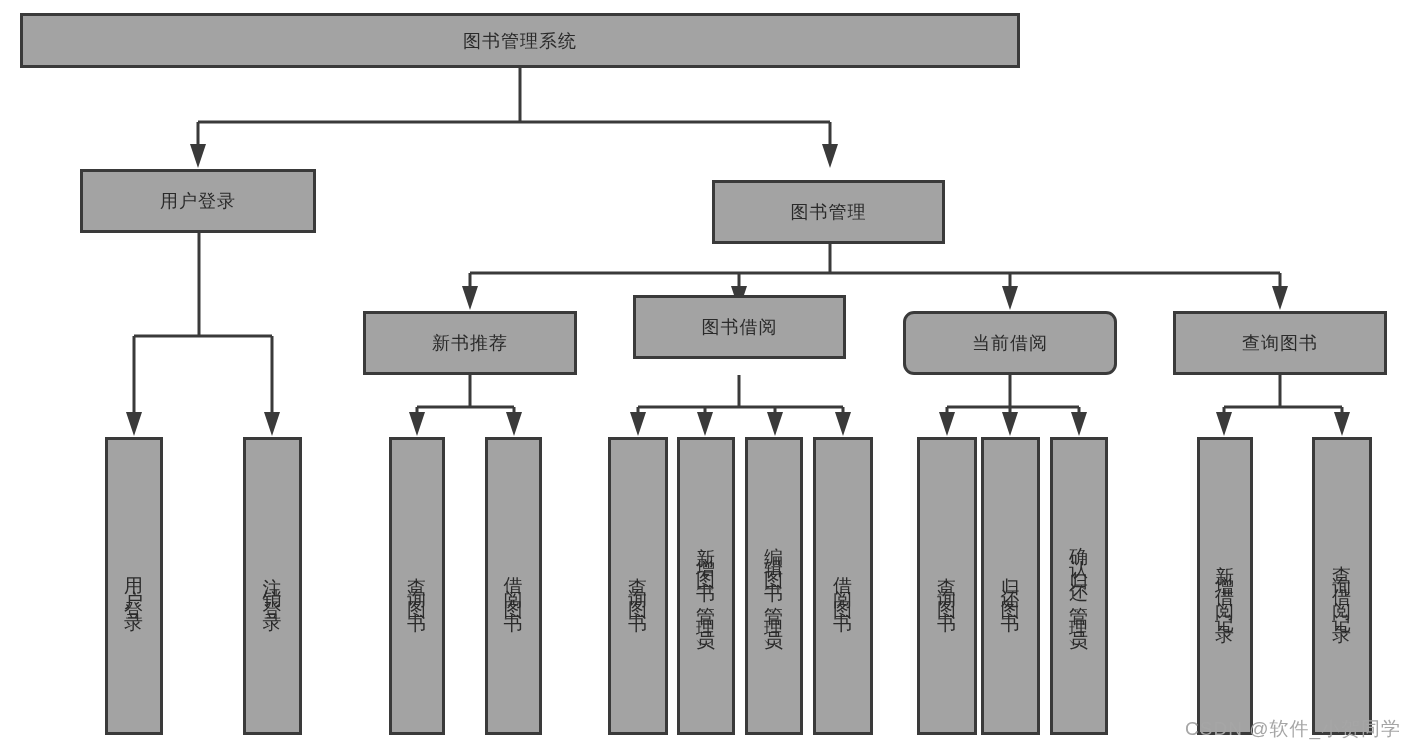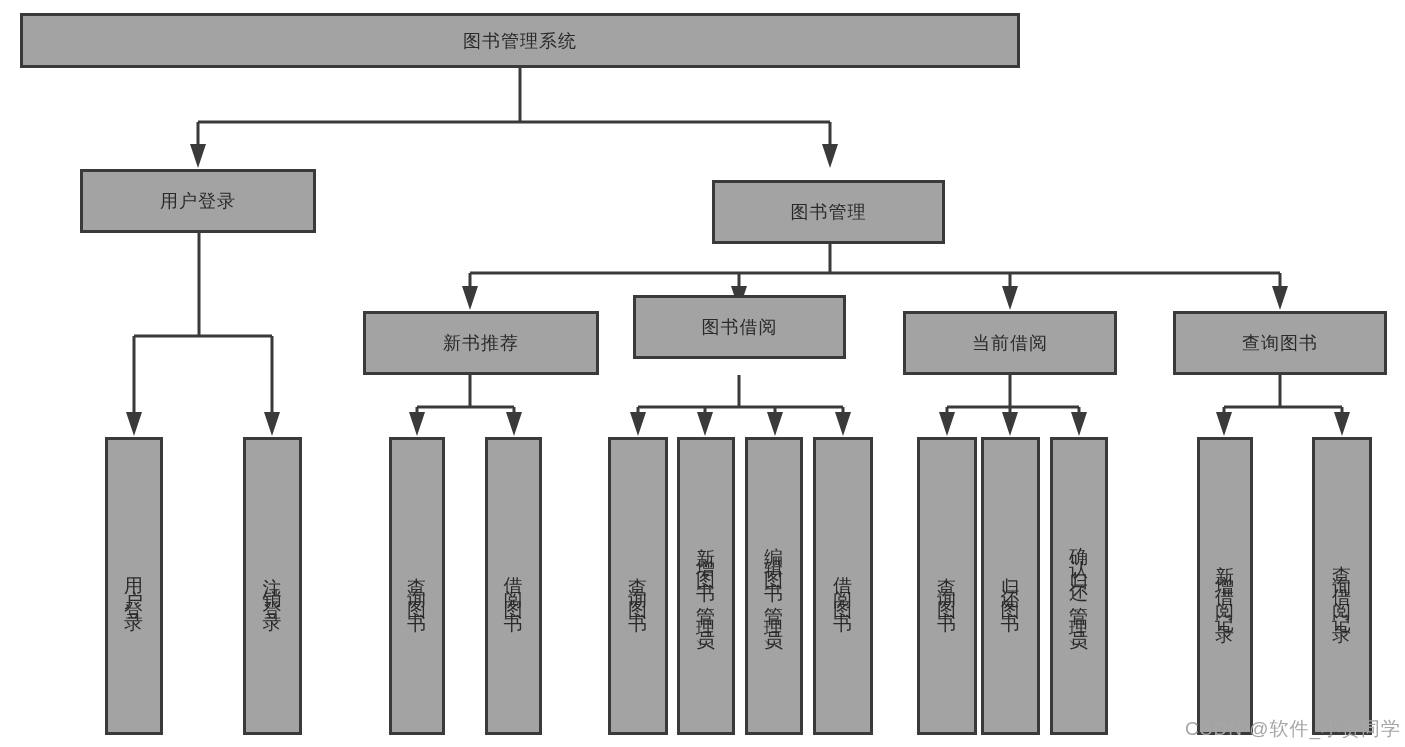--- a/index.html
+++ b/index.html
@@ -95,23 +95,23 @@
       <polygon points="1216,412 1232,412 1224,436" fill="#3a3a3a" stroke="none"></polygon>
       <polygon points="1334,412 1350,412 1342,436" fill="#3a3a3a" stroke="none"></polygon>
     </g>
   </svg>
 
   <div class="node h" style="left:20px; top:13px; width:1000px; height:55px;">图书管理系统</div>
 
   <div class="node h" style="left:80px; top:169px; width:236px; height:64px;">用户登录</div>
   <div class="node h" style="left:712px; top:169px; width:233px; height:64px;margin-top:11px;">图书管理</div>
 
-  <div class="node h" style="left:363px; top:311px; width:236px; height:64px;">新书推荐</div>
+  <div class="node h" style="left:363px; top:311px; width:214px; height:64px;">新书推荐</div>
   <div class="node h" style="left:633px; top:295px; width:213px; height:64px;">图书借阅</div>
-  <div class="node h" style="left:903px; top:311px; width:214px; height:64px;">当前借阅</div>
+  <div class="node h" style="left:903px; top:311px; width:214px; height:64px;border-radius:11px;">当前借阅</div>
   <div class="node h" style="left:1173px; top:311px; width:214px; height:64px;">查询图书</div>
 
   <div class="node leaf" style="left:105px; top:437px; width:58px; height:298px;">
     <span class="vtext">用户登录</span>
   </div>
   <div class="node leaf" style="left:243px; top:437px; width:59px; height:298px;">
     <span class="vtext">注销登录</span>
   </div>
 
   <div class="node leaf" style="left:389px; top:437px; width:56px; height:298px;">

